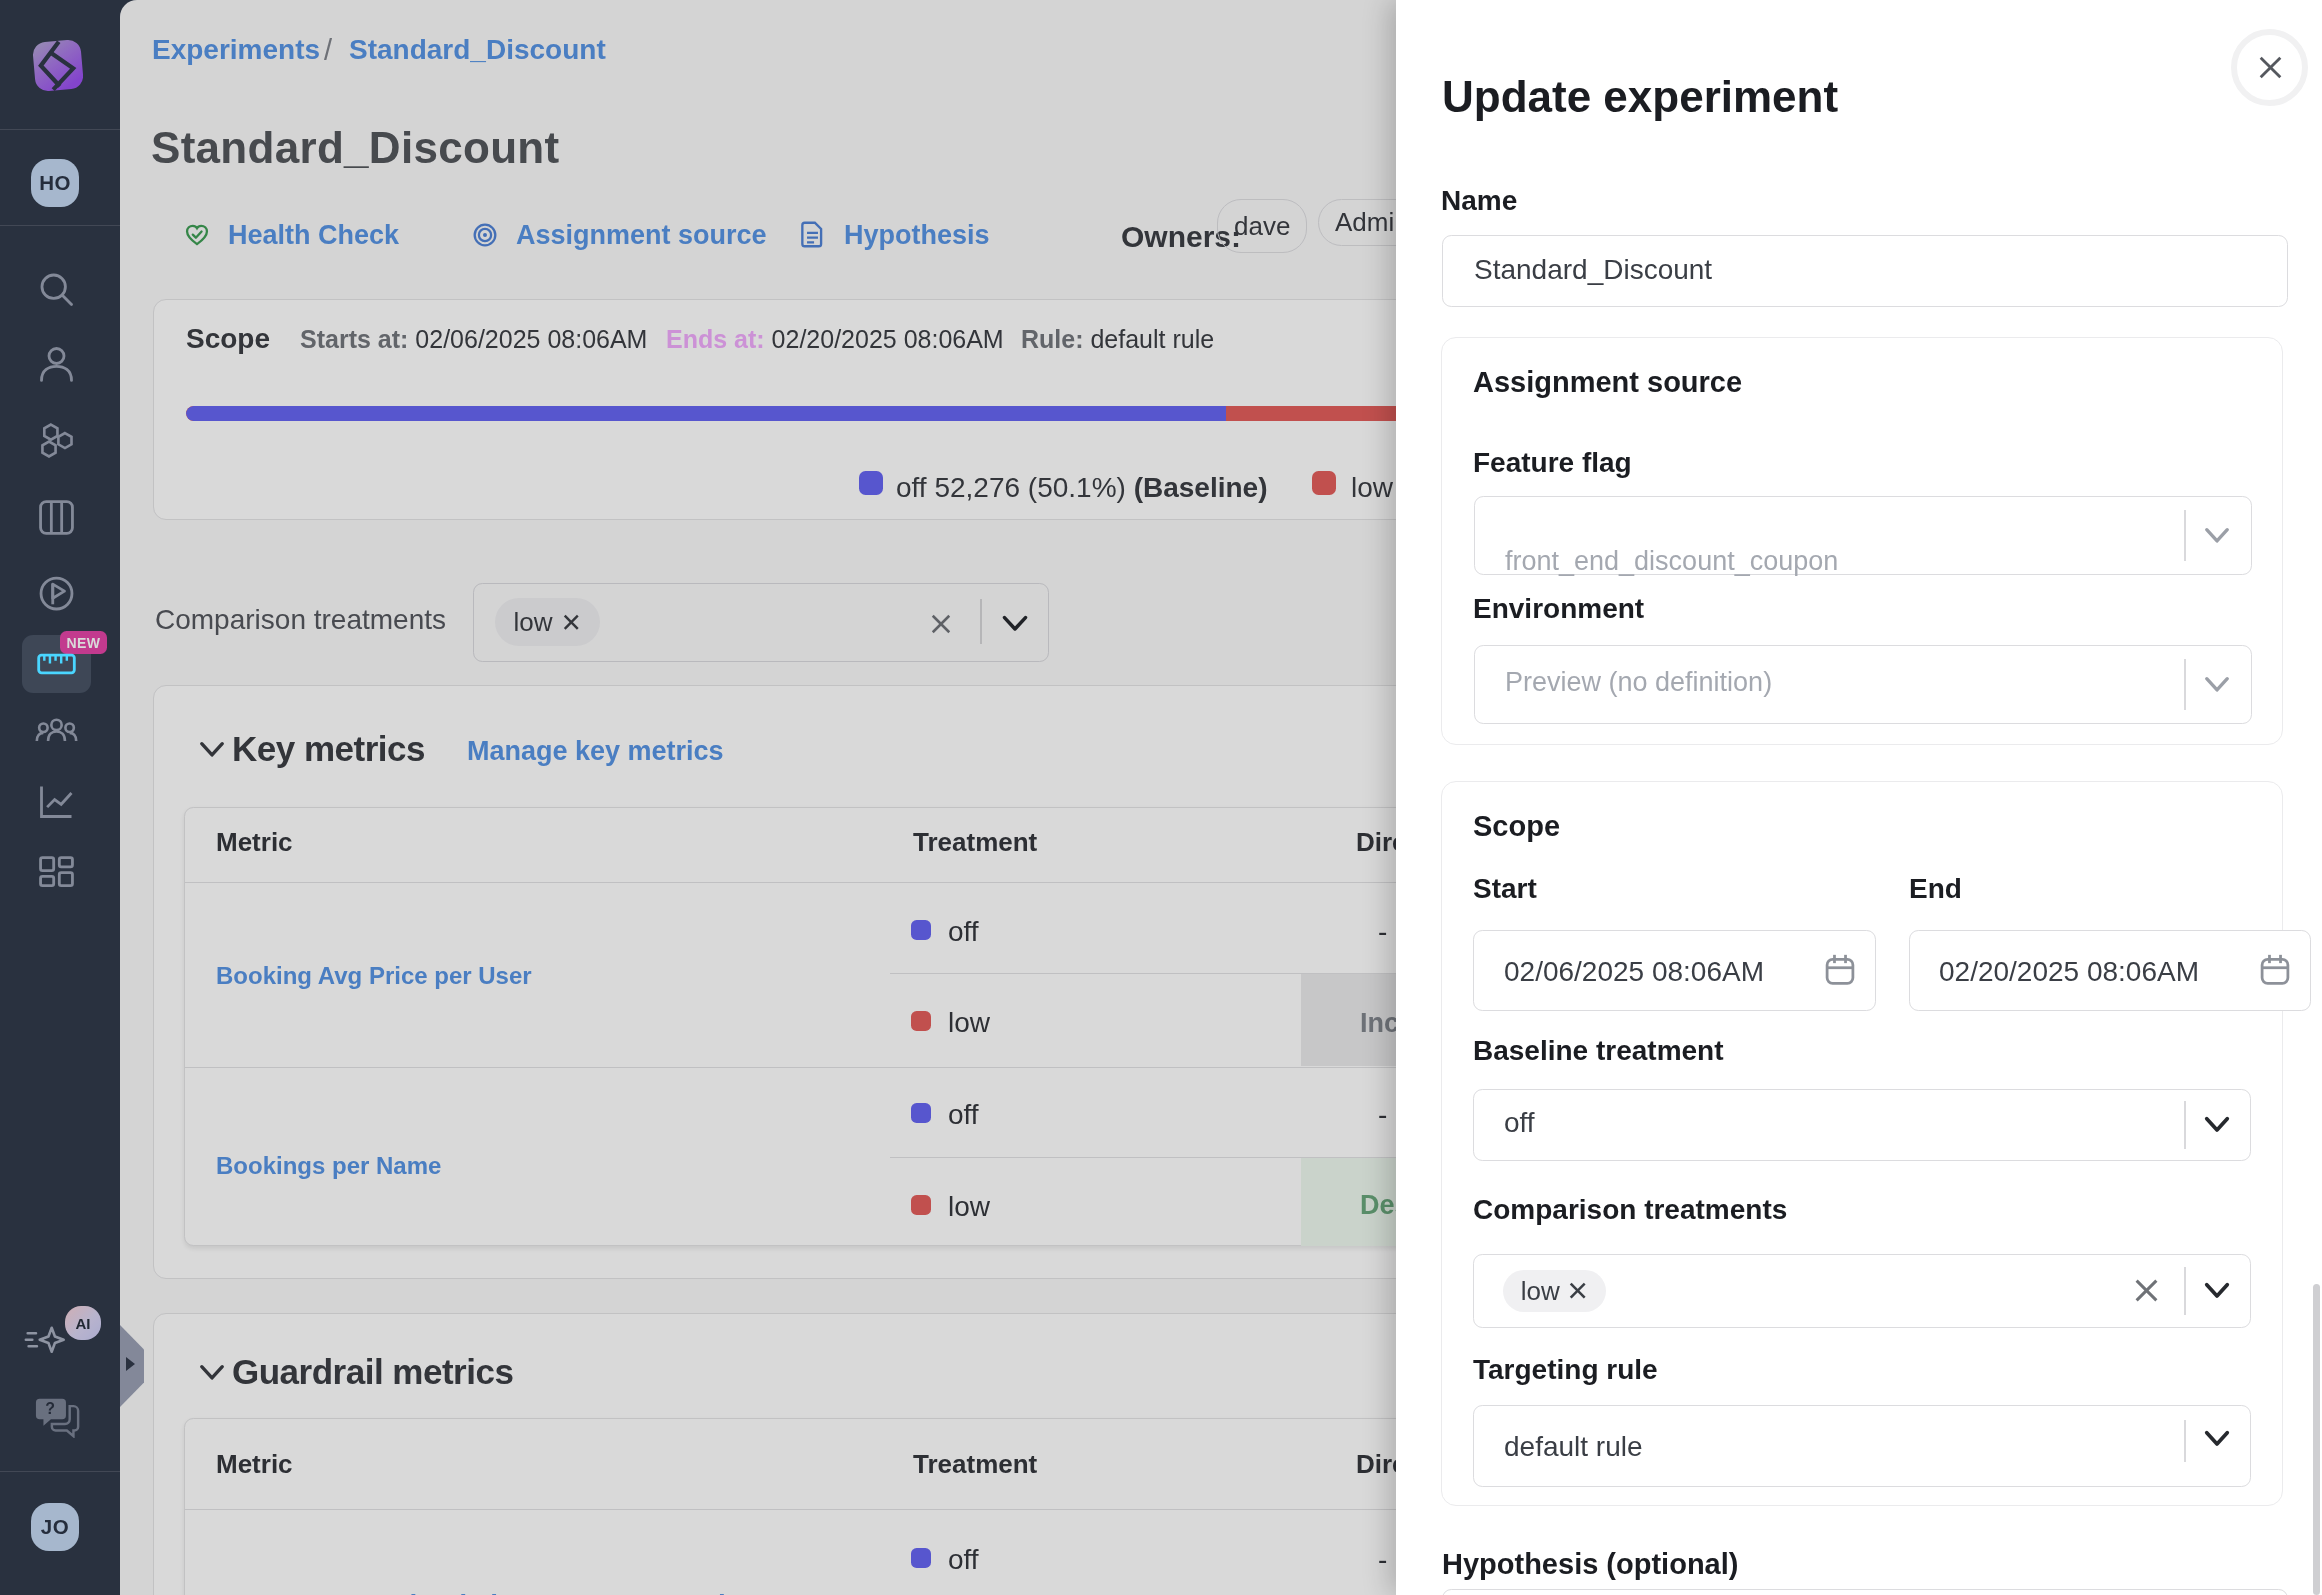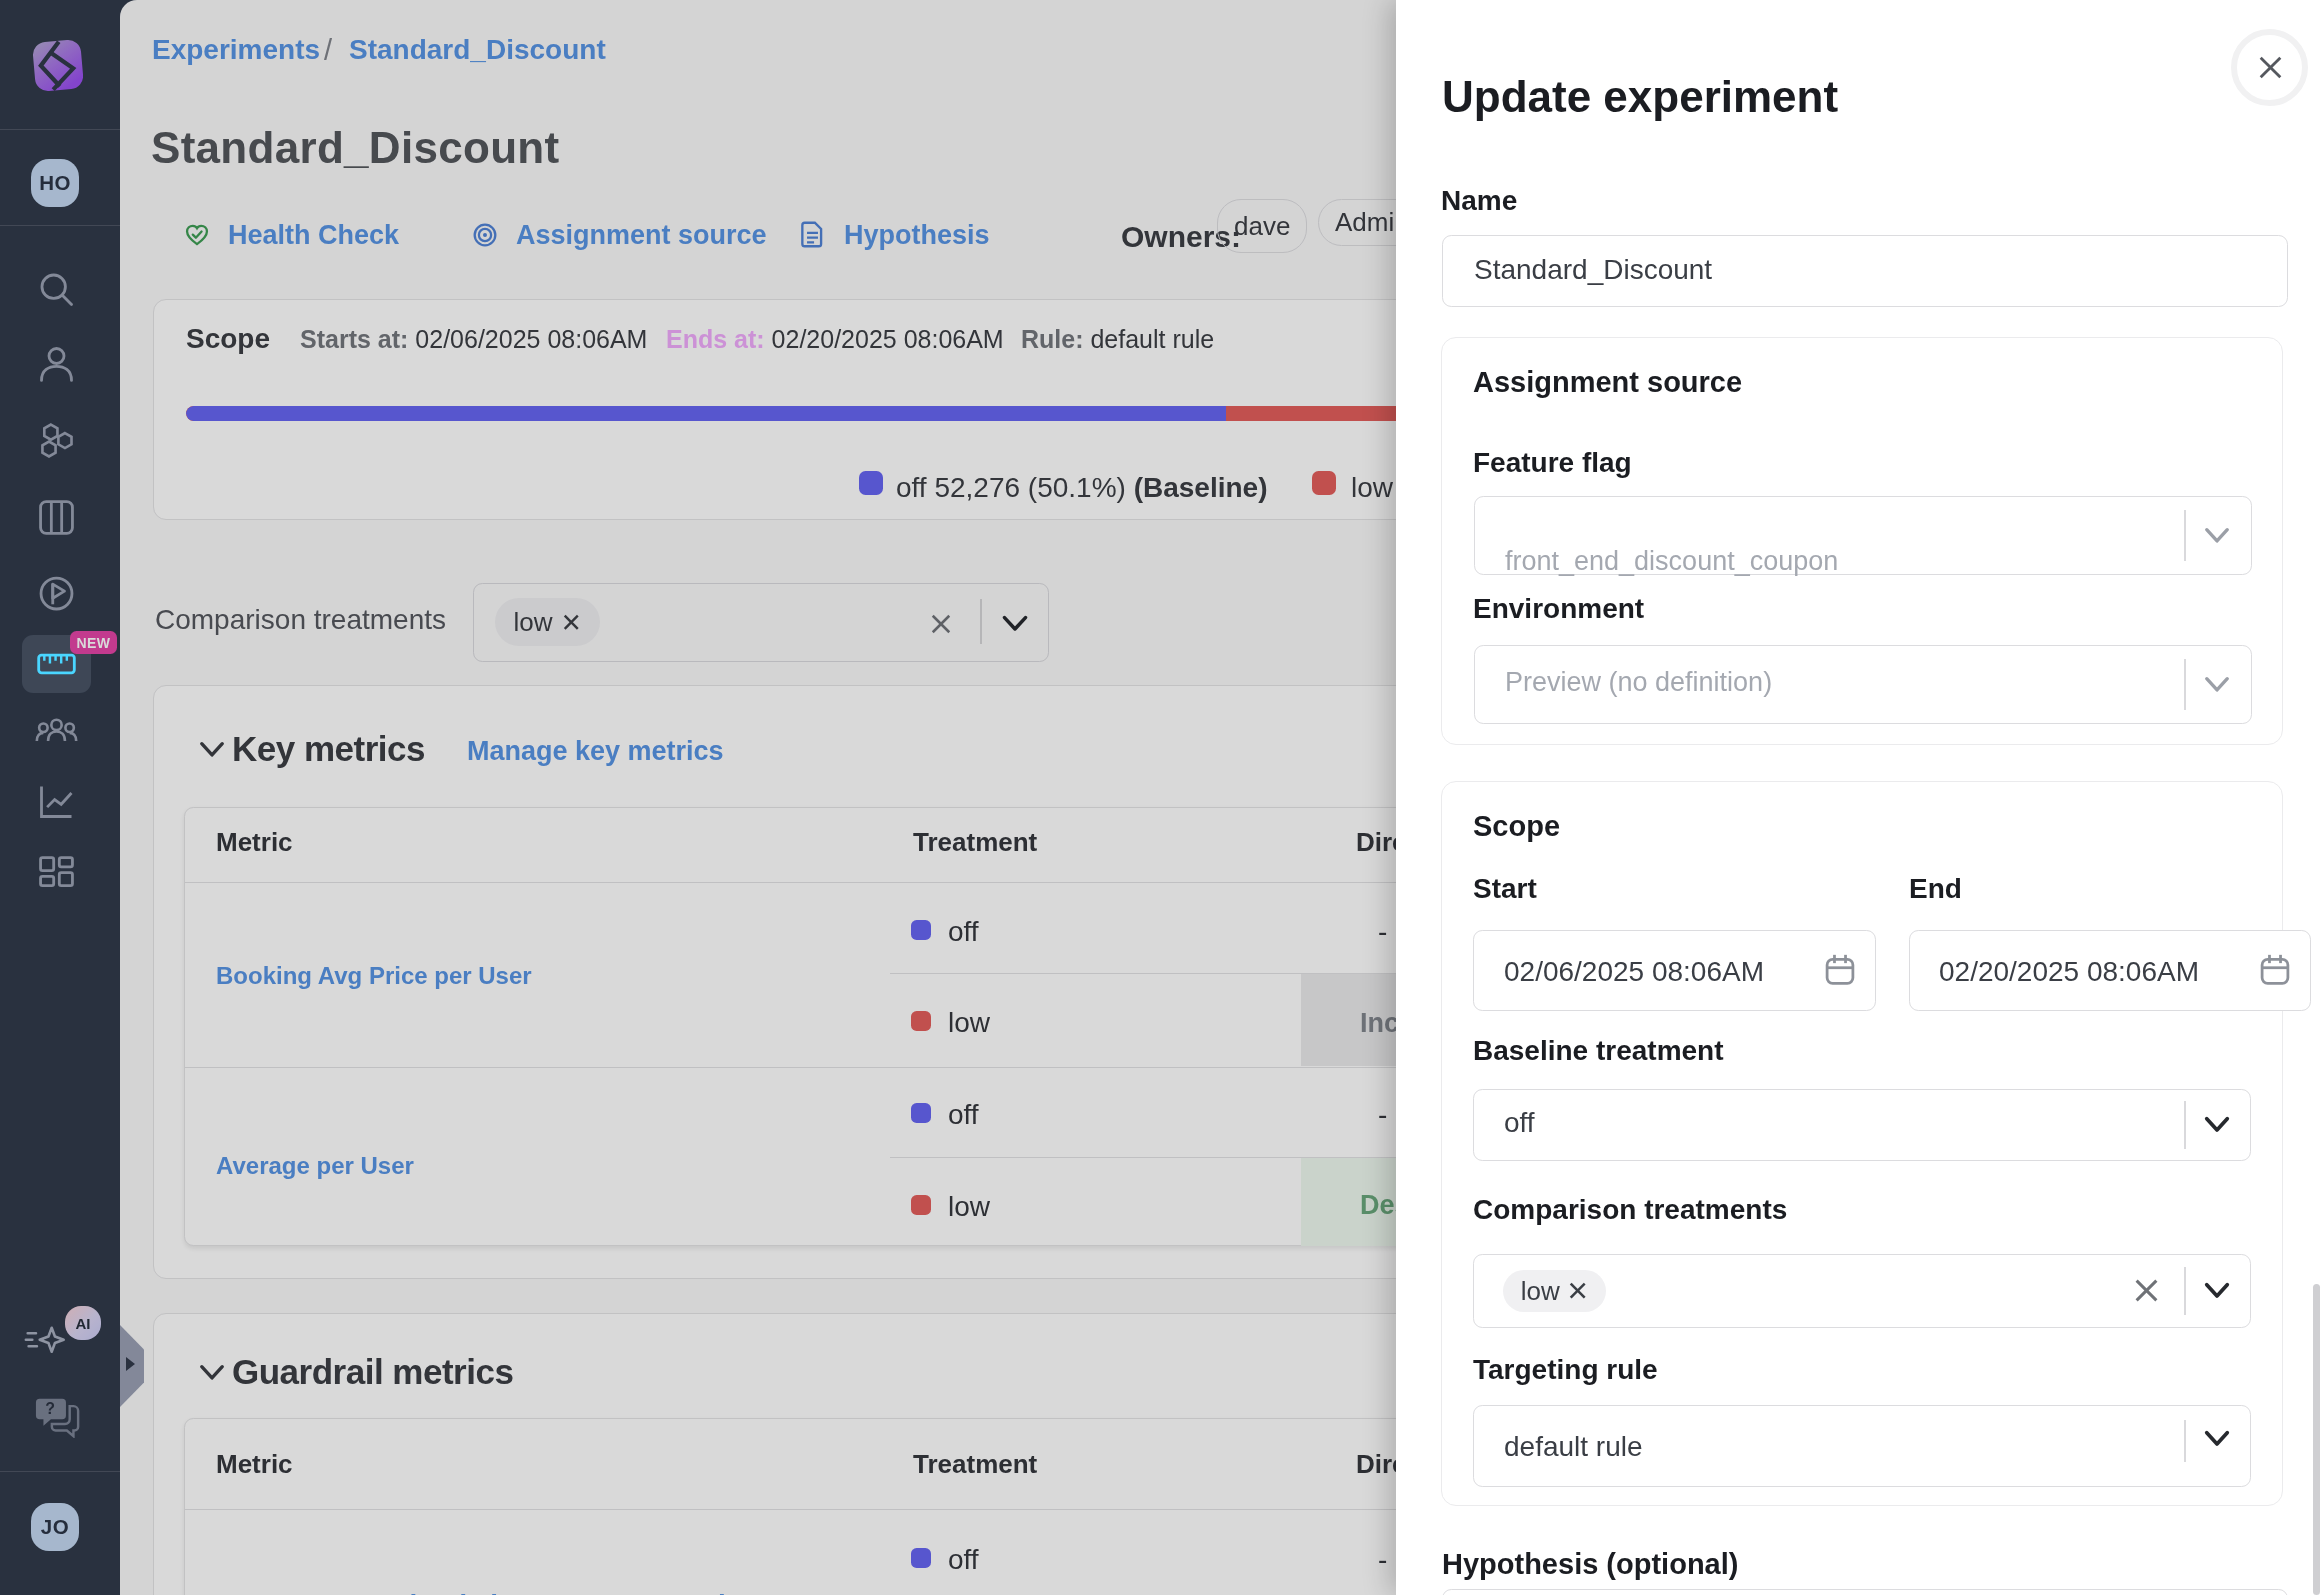--- a/index.html
+++ b/index.html
@@ -7,21 +7,21 @@
   body { font-family:"Liberation Sans", sans-serif; background:#313a4b; }
   .abs { position:absolute; }
   #app { position:relative; width:2322px; height:1595px; }
 
   
   #sidebar { position:absolute; left:0; top:0; width:120px; height:1595px; background:#313a4b; }
   .sdiv { position:absolute; left:0; width:120px; height:0.9px; background:rgba(255,255,255,0.14); }
   .badge { position:absolute; left:31px; width:48px; height:48px; border-radius:18px; background:#c3d8f1; color:#2c3547; font-weight:700; font-size:20.5px; display:flex; align-items:center; justify-content:center; letter-spacing:0.5px; }
   .sicon { position:absolute; left:34px; width:45px; height:45px; display:flex; align-items:center; justify-content:center; }
   #activeItem { position:absolute; left:22.4px; top:635px; width:69px; height:58px; border-radius:11.2px; background:#495466; }
-  #newBadge { position:absolute; left:60px; top:631px; width:47px; height:23px; border-radius:6.5px; background:#e445a7; color:#fff; font-size:14px; font-weight:700; display:flex; align-items:center; justify-content:center; letter-spacing:0.5px;margin-left:10px; }
+  #newBadge { position:absolute; left:60px; top:631px; width:47px; height:23px; border-radius:6.5px; background:#e445a7; color:#fff; font-size:14px; font-weight:700; display:flex; align-items:center; justify-content:center; letter-spacing:0.5px; }
   #aiBadge { position:absolute; left:65px; top:1306px; width:36px; height:34px; border-radius:16px; background:linear-gradient(135deg,#f4cdd4 0%,#d9d4f1 55%,#c9c9f4 100%); color:#272e3c; font-size:15px; font-weight:700; display:flex; align-items:center; justify-content:center; }
   #handle { position:absolute; left:120px; top:1325px; width:24px; height:82px; background:#9aa0b4; clip-path:polygon(0 0, 100% 30%, 100% 70%, 0 100%); }
   #handle:after { content:""; position:absolute; left:5.6px; top:32px; border-left:9.3px solid #323a4b; border-top:7.5px solid transparent; border-bottom:7.5px solid transparent; }
 
   
   #main { position:absolute; left:0; top:0; width:2322px; height:1595px; }
   #mainbg { position:absolute; left:120px; top:0; width:2202px; height:1595px; background:#f9f9fa; border-top-left-radius:17px; }
   .card { position:absolute; background:#ffffff; border:0.9px solid #e4e4e6; border-radius:13px; }
   .tcell { position:absolute; font-size:28px; color:#35383e; }
   .swatch { position:absolute; width:19.6px; height:19.6px; border-radius:5.6px; }
@@ -115,21 +115,21 @@
     <div class="swatch" style="left:911px;top:920px;background:#6765f3;"></div>
     <div class="tcell" style="left:948px;top:916px;">off</div>
     <div class="tcell" style="left:1378px;top:916px;">-</div>
     <div class="hline" style="left:890px;top:973px;width:1371px;"></div>
     <div class="abs" style="left:1301px;top:974px;width:960px;height:92px;background:#eaeaec;"></div>
     <div class="swatch" style="left:911px;top:1011px;background:#e35e5c;"></div>
     <div class="tcell" style="left:948px;top:1007px;">low</div>
     <div class="abs" style="left:1360px;top:1008px;font-size:27px;font-weight:700;color:#82868e;">Inconclusive</div>
     <div class="hline" style="left:185px;top:1067px;width:2077px;"></div>
 
-    <div class="abs" style="left:216px;top:1152px;font-size:24px;font-weight:700;color:#5794e4;">Average per User</div>
+    <div class="abs" style="left:216px;top:1152px;font-size:24px;font-weight:700;color:#5794e4;">Bookings per Name</div>
     <div class="swatch" style="left:911px;top:1103px;background:#6765f3;"></div>
     <div class="tcell" style="left:948px;top:1099px;">off</div>
     <div class="tcell" style="left:1378px;top:1099px;">-</div>
     <div class="hline" style="left:890px;top:1157px;width:1371px;"></div>
     <div class="abs" style="left:1301px;top:1158px;width:960px;height:88px;background:#eef8ef;"></div>
     <div class="swatch" style="left:911px;top:1195px;background:#e35e5c;"></div>
     <div class="tcell" style="left:948px;top:1191px;">low</div>
     <div class="abs" style="left:1360px;top:1190px;font-size:27px;font-weight:700;color:#6aa87d;">Desired</div>
 
     <div class="card" style="left:153px;top:1313px;width:2140px;height:466px;"></div>

